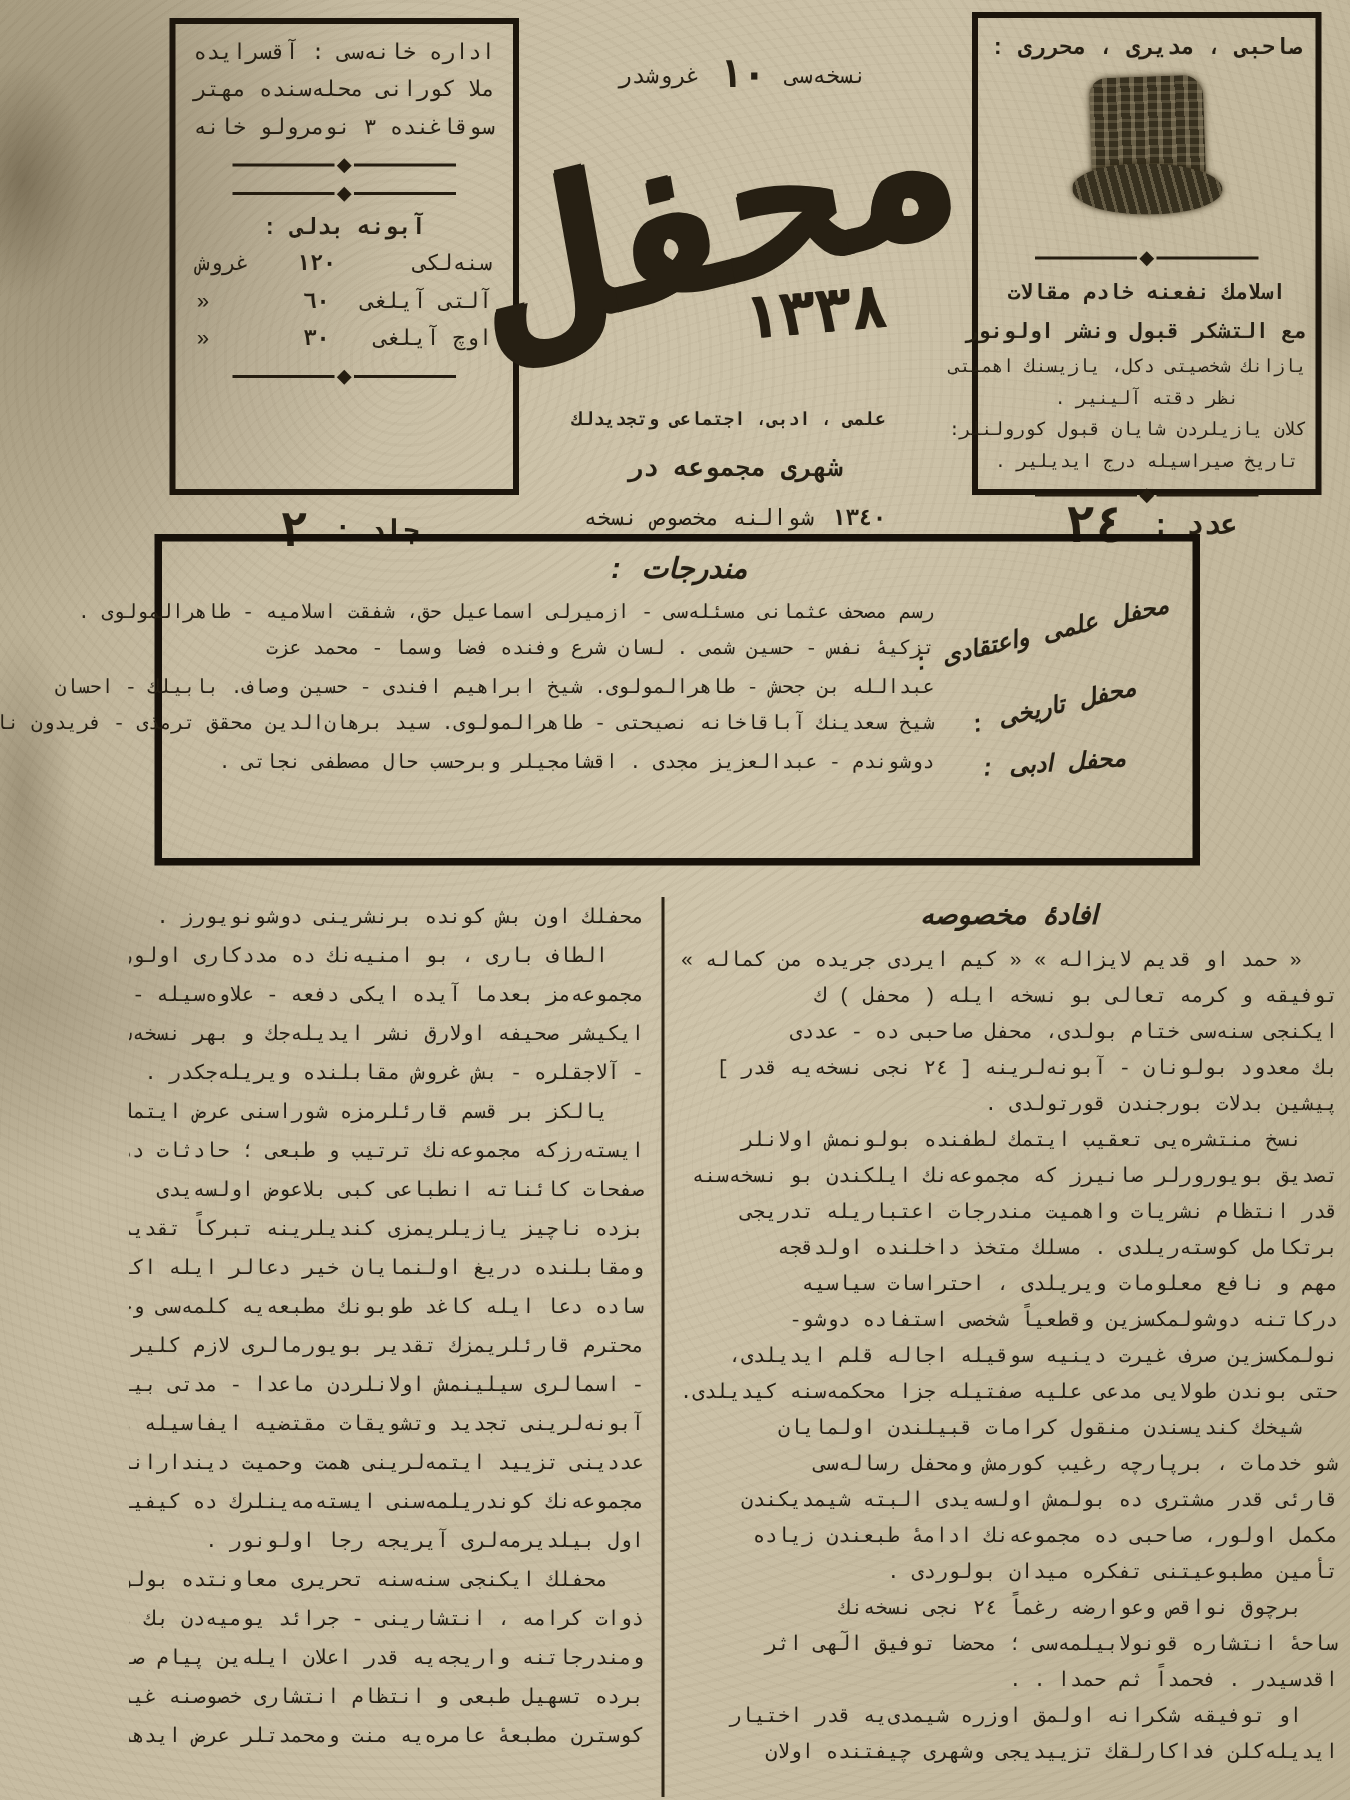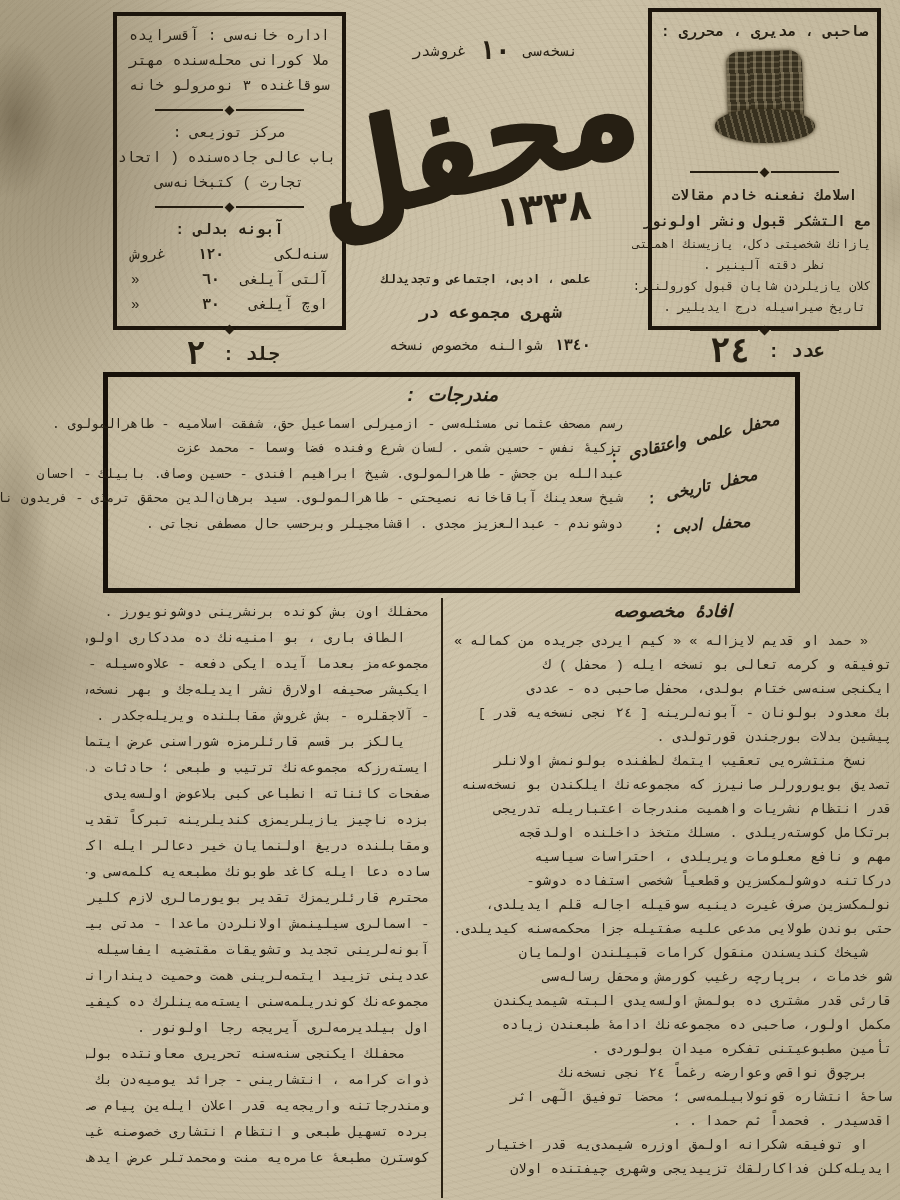--- a/index.html
+++ b/index.html
@@ -84,21 +84,21 @@
   .special-issue { position:absolute; left:340px; top:336px; width:300px; text-align:center; font-size:15px; }
   .special-issue .num { font-size:15px; font-weight:bold; padding-left:3px; }
 
   .volume-line { position:absolute; left:140px; top:334px; width:180px; text-align:center; font-size:19px; font-weight:bold; }
   .volume-line .num { font-size:32px; vertical-align:-4px; padding:0 6px; }
   .issue-line { position:absolute; left:648px; top:330px; width:233px; text-align:center; font-size:19px; font-weight:bold; }
   .issue-line .num { font-size:34px; vertical-align:-5px; padding:0 6px; }
 
   
   .contents-box {
-    position:absolute; left:103px; top:372px; width:697px; height:221px;
+    position:absolute; left:103px; top:356px; width:697px; height:221px;
     border:5px solid #17110a; padding:6px 14px 4px;
   }
   .contents-title { text-align:center; font-size:19px; font-weight:bold; font-style:italic; margin-bottom:6px; }
   .cgroup { display:flex; align-items:center; margin-bottom:2px; }
   .cgroup .glabel {
     width:158px; flex:0 0 158px; font-size:16px; font-weight:bold; font-style:italic;
     transform:rotate(-13deg); text-align:center; white-space:nowrap;
   }
   .cgroup.flat .glabel { transform:rotate(-4deg); }
   .cgroup .glines { flex:1; }
@@ -130,25 +130,20 @@
     <div>
         <div class="bline">اداره خانه‌سی : آقسرایده</div>
         <div class="bline">ملا كورانی محله‌سنده مهتر</div>
         <div class="bline">سوقاغنده ٣ نومرولو خانه</div>
       </div>
     <div class="orn">
         <span class="l"></span>
         <span class="d"></span>
         <span class="l"></span>
       </div>
-    <div>
-        <div class="bline">مركز توزیعی :</div>
-        <div class="bline">باب عالی جاده‌سنده ( اتحاد</div>
-        <div class="bline">تجارت ) كتبخانه‌سی</div>
-      </div>
     <div class="orn">
         <span class="l"></span>
         <span class="d"></span>
         <span class="l"></span>
       </div>
     <div class="bline title-line">آبونه بدلی :</div>
     <div class="rate-row">
       <span class="t">سنه‌لكی</span>
       <span class="a">١٢٠</span>
       <span class="u">غروش</span>

